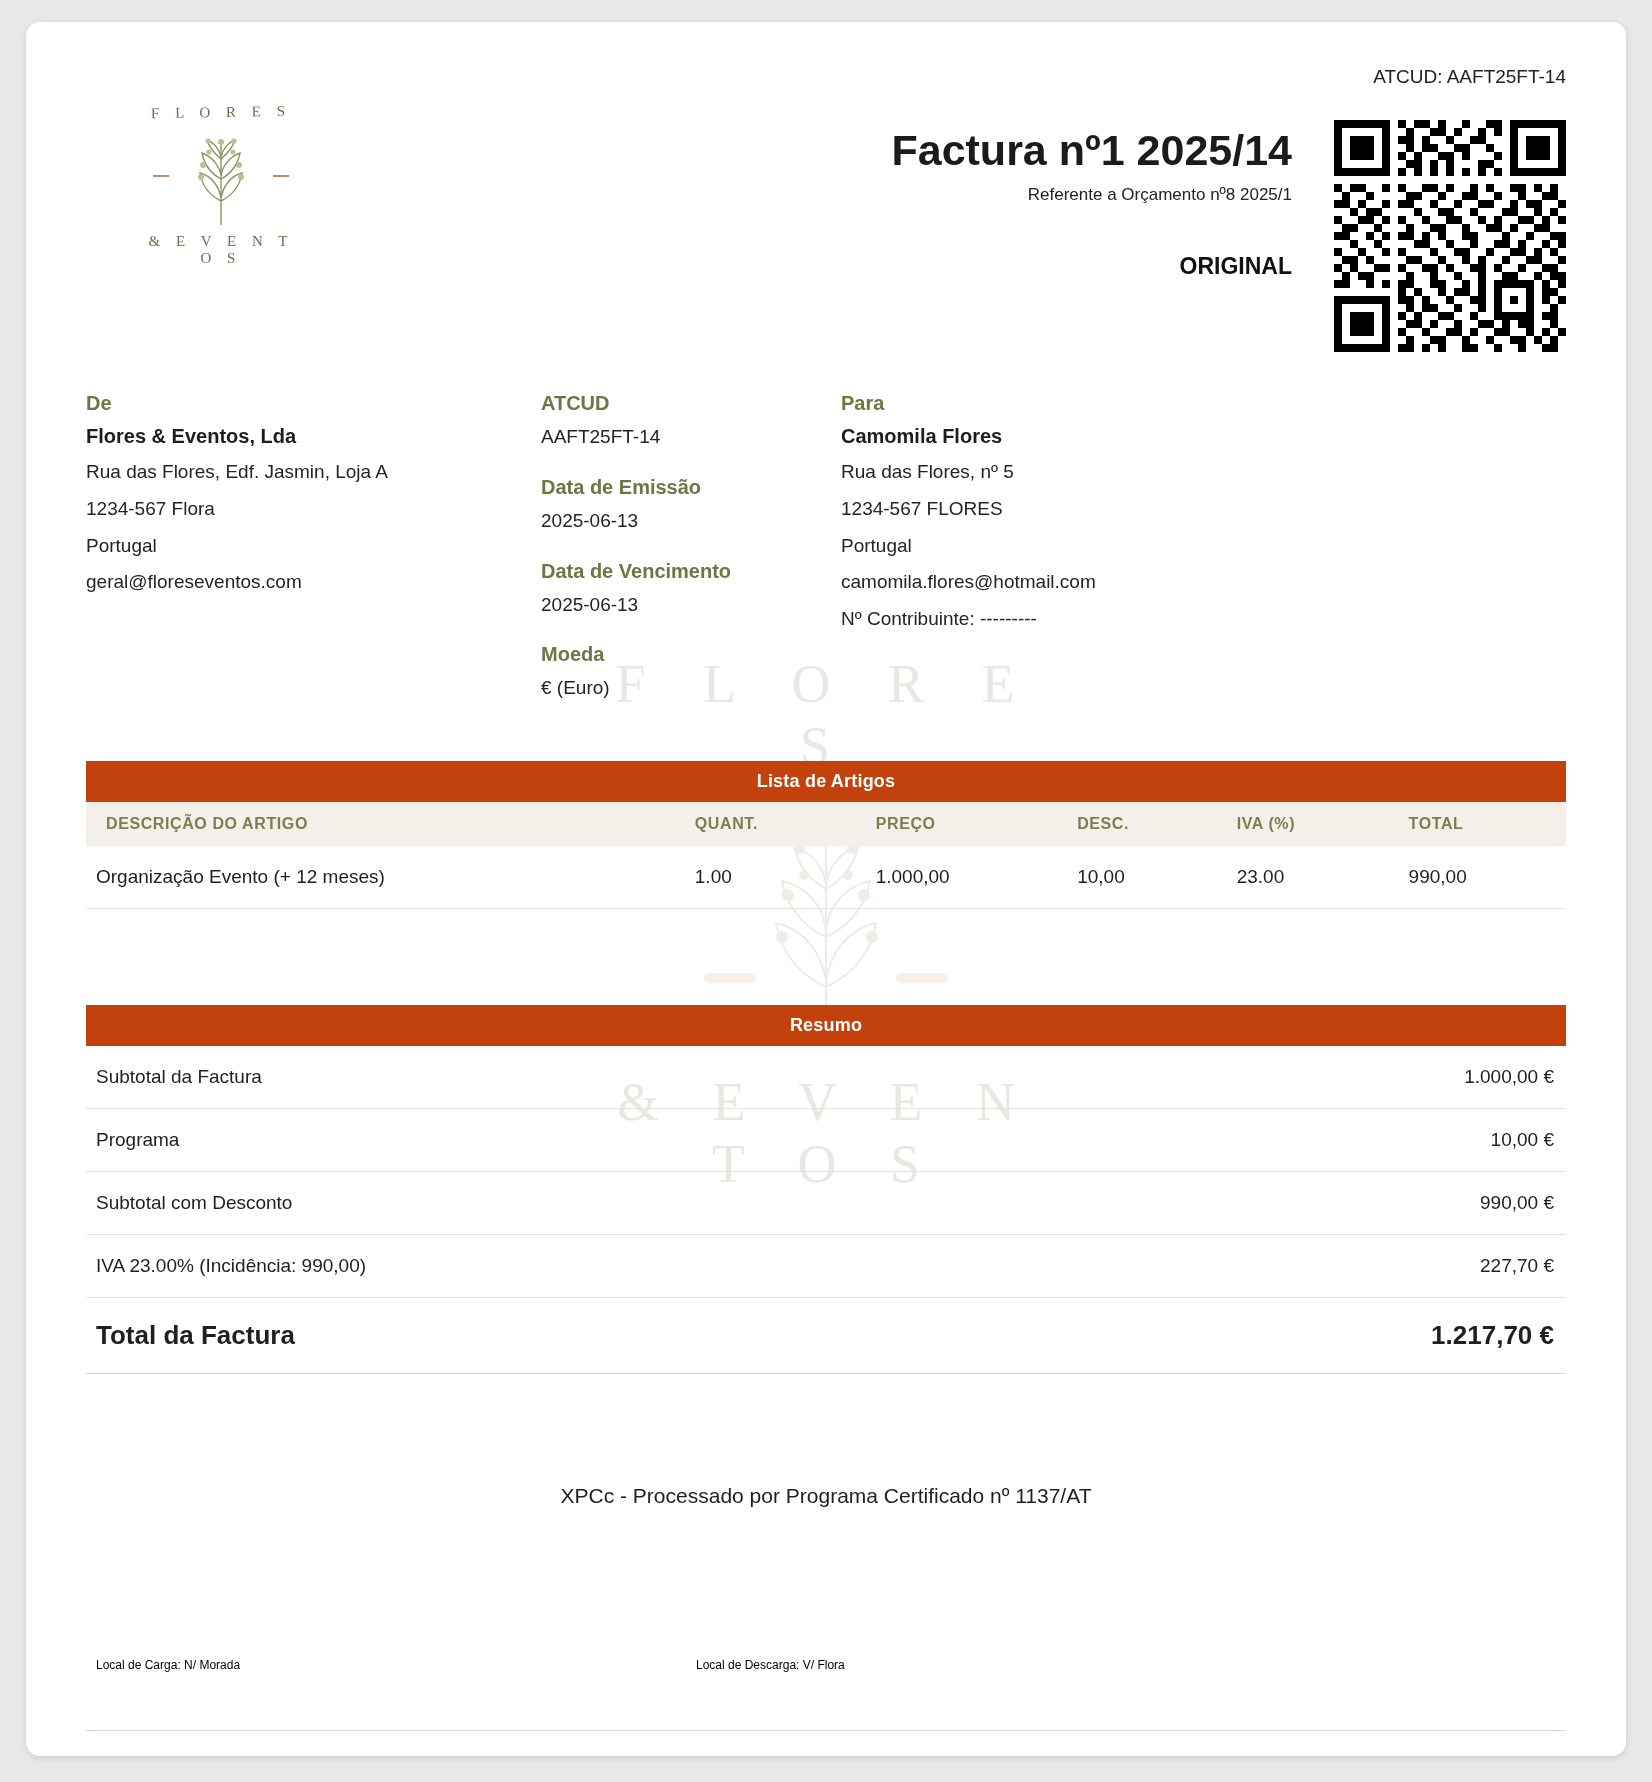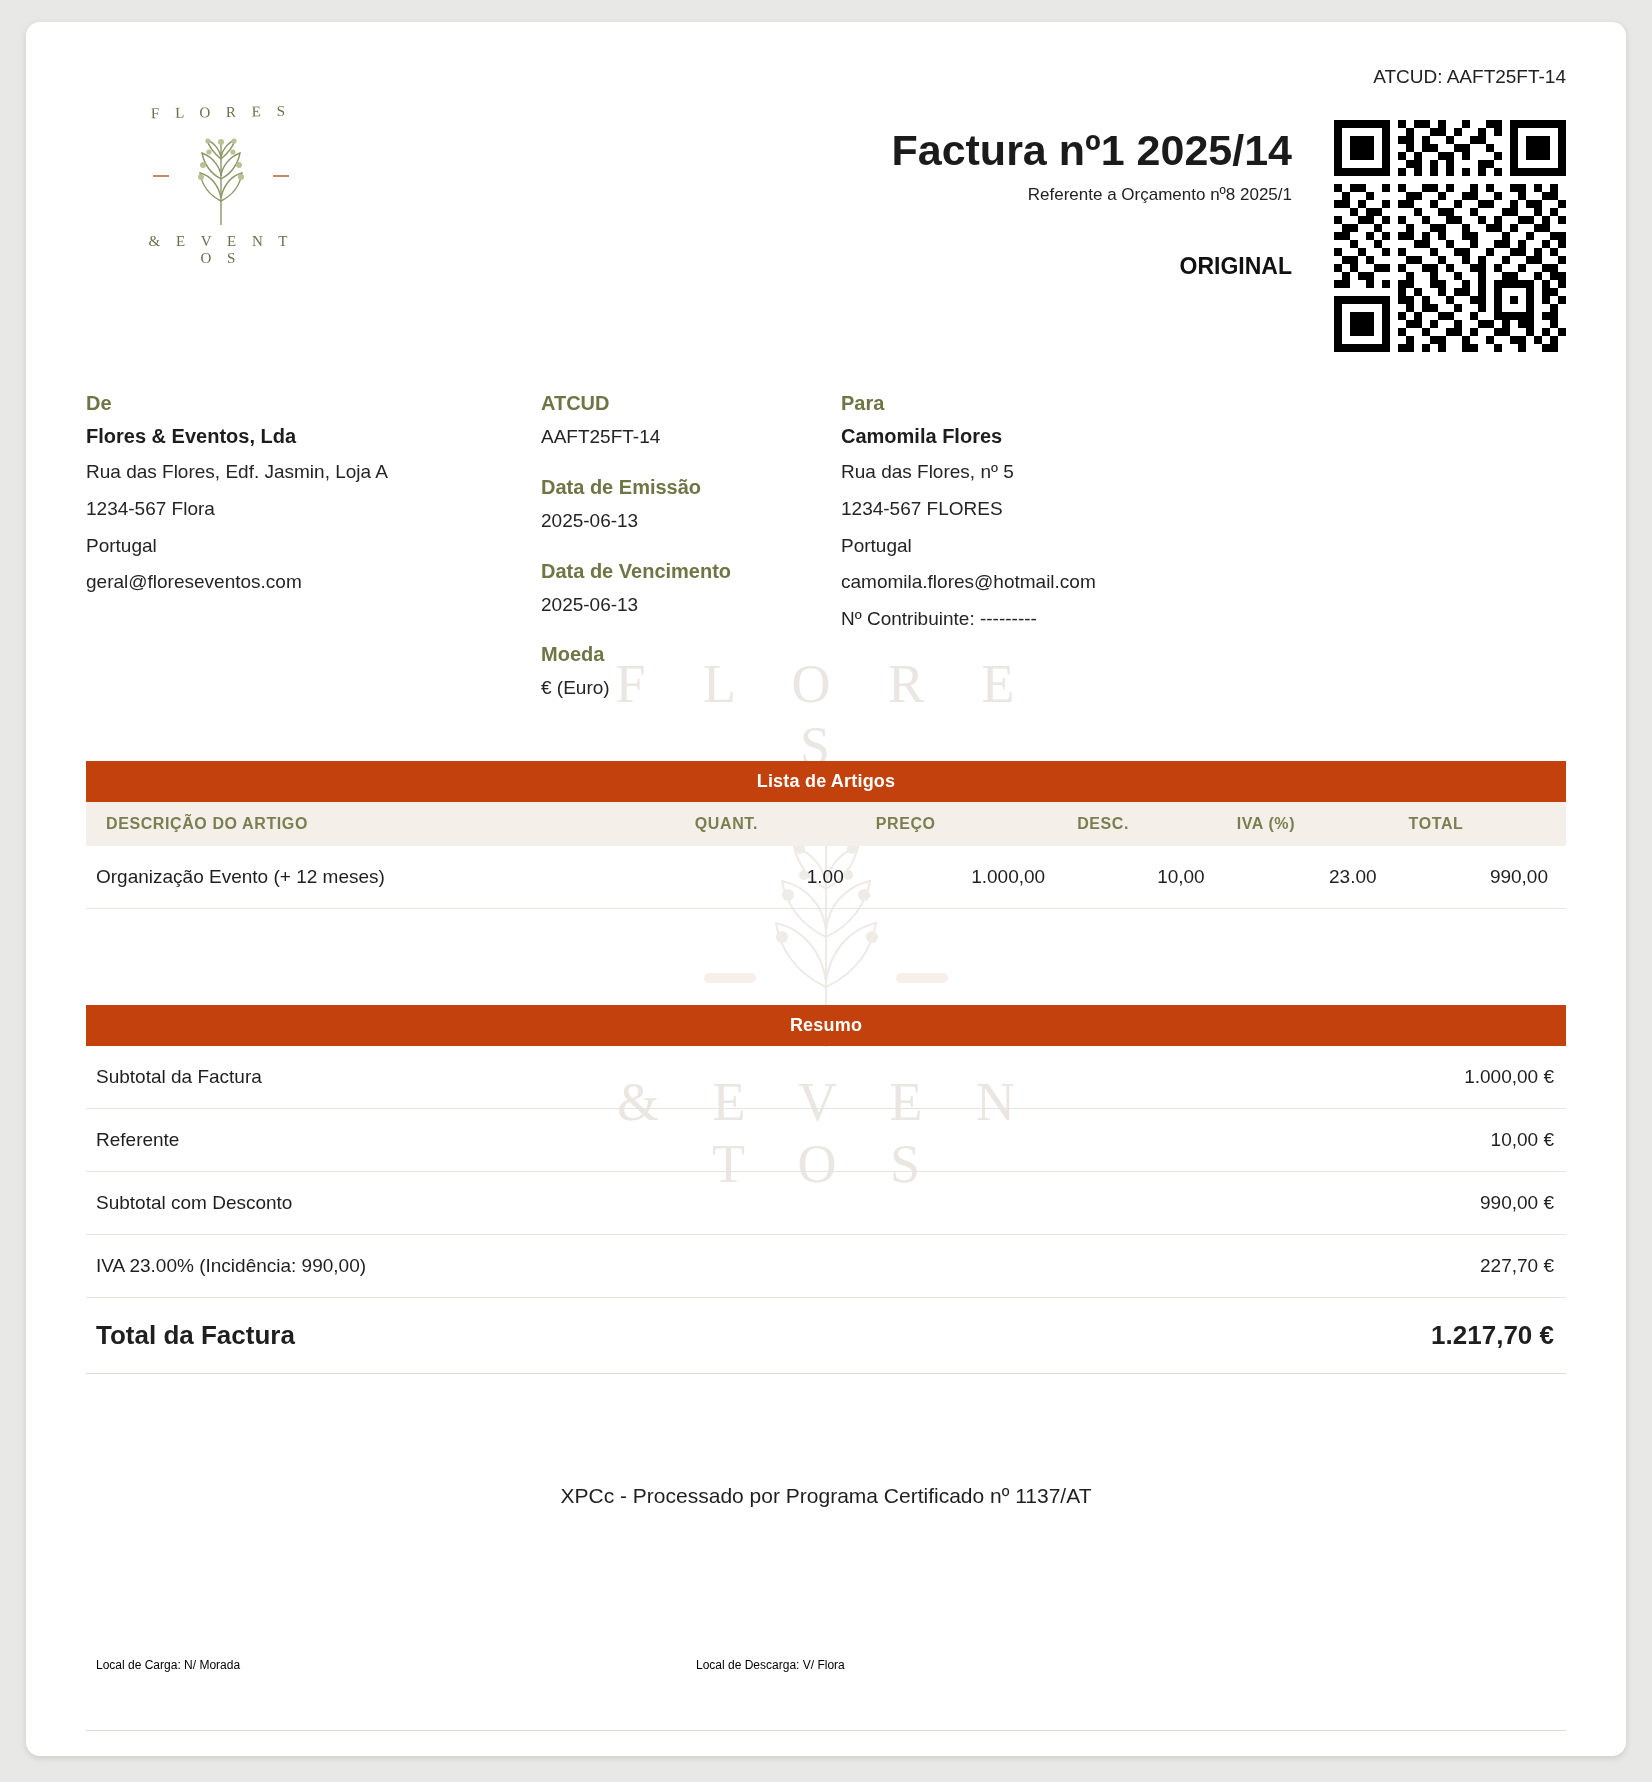--- a/index.html
+++ b/index.html
@@ -180,21 +180,21 @@
   }
   thead th.left { text-align: left; padding-left: 20px; }
   thead th.right { text-align: left; padding-right: 18px; }
   tbody td {
     font-size: 19px;
     color: #1f1f1f;
     padding: 20px 14px;
     border-bottom: 1px solid #e6e3de;
   }
   tbody td.left { text-align: left; padding-left: 10px; }
-  tbody td.right { text-align: right; padding-right: 18px; }
+  tbody td.right { text-align: left; padding-right: 18px; }
 
   .items-table tbody td { border-bottom: 1px solid #e8e5e0; }
 
   
   .summary-block { margin-top: 96px; }
   .sum-row {
     display: flex;
     justify-content: space-between;
     align-items: center;
     font-size: 19px;
@@ -621,21 +621,21 @@
       </div>
 
       <div class="summary-block">
         <div class="band">Resumo</div>
 
         <div class="sum-row">
           <span>Subtotal da Factura</span>
           <span class="val">1.000,00 €</span>
         </div>
         <div class="sum-row">
-          <span>Referente</span>
+          <span>Programa</span>
           <span class="val">10,00 €</span>
         </div>
         <div class="sum-row">
           <span>Subtotal com Desconto</span>
           <span class="val">990,00 €</span>
         </div>
         <div class="sum-row">
           <span>IVA 23.00%   (Incidência: 990,00)</span>
           <span class="val">227,70 €</span>
         </div>

